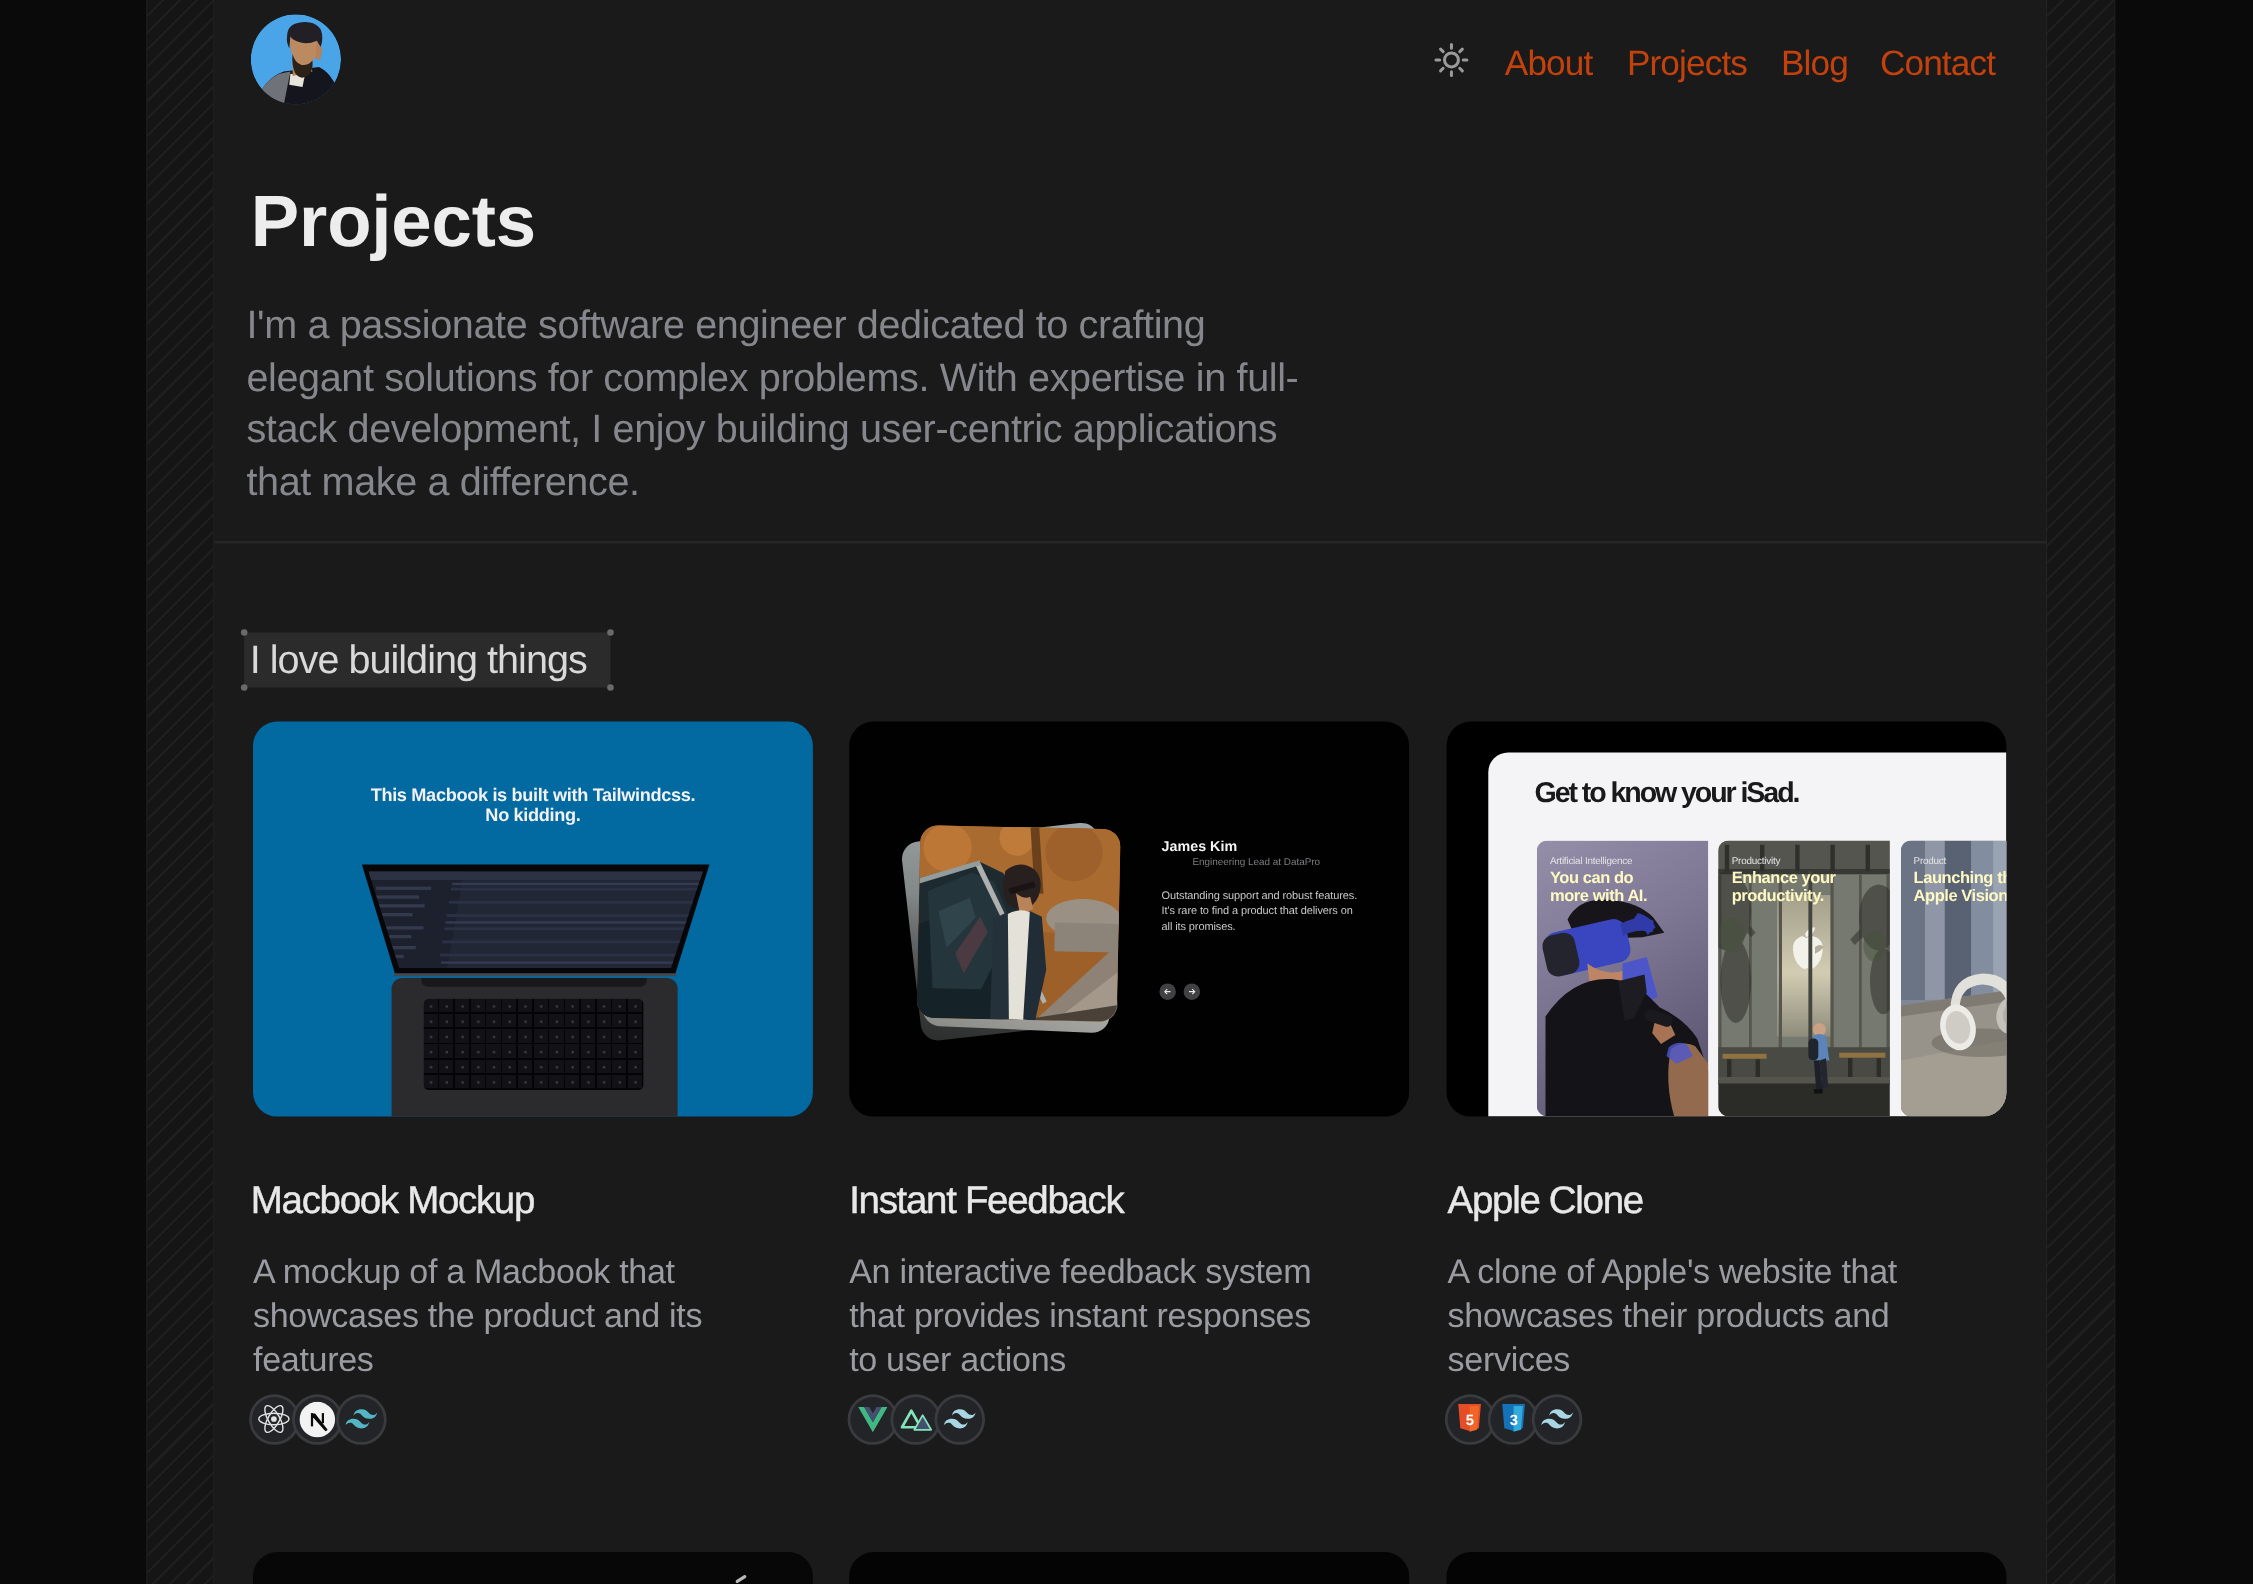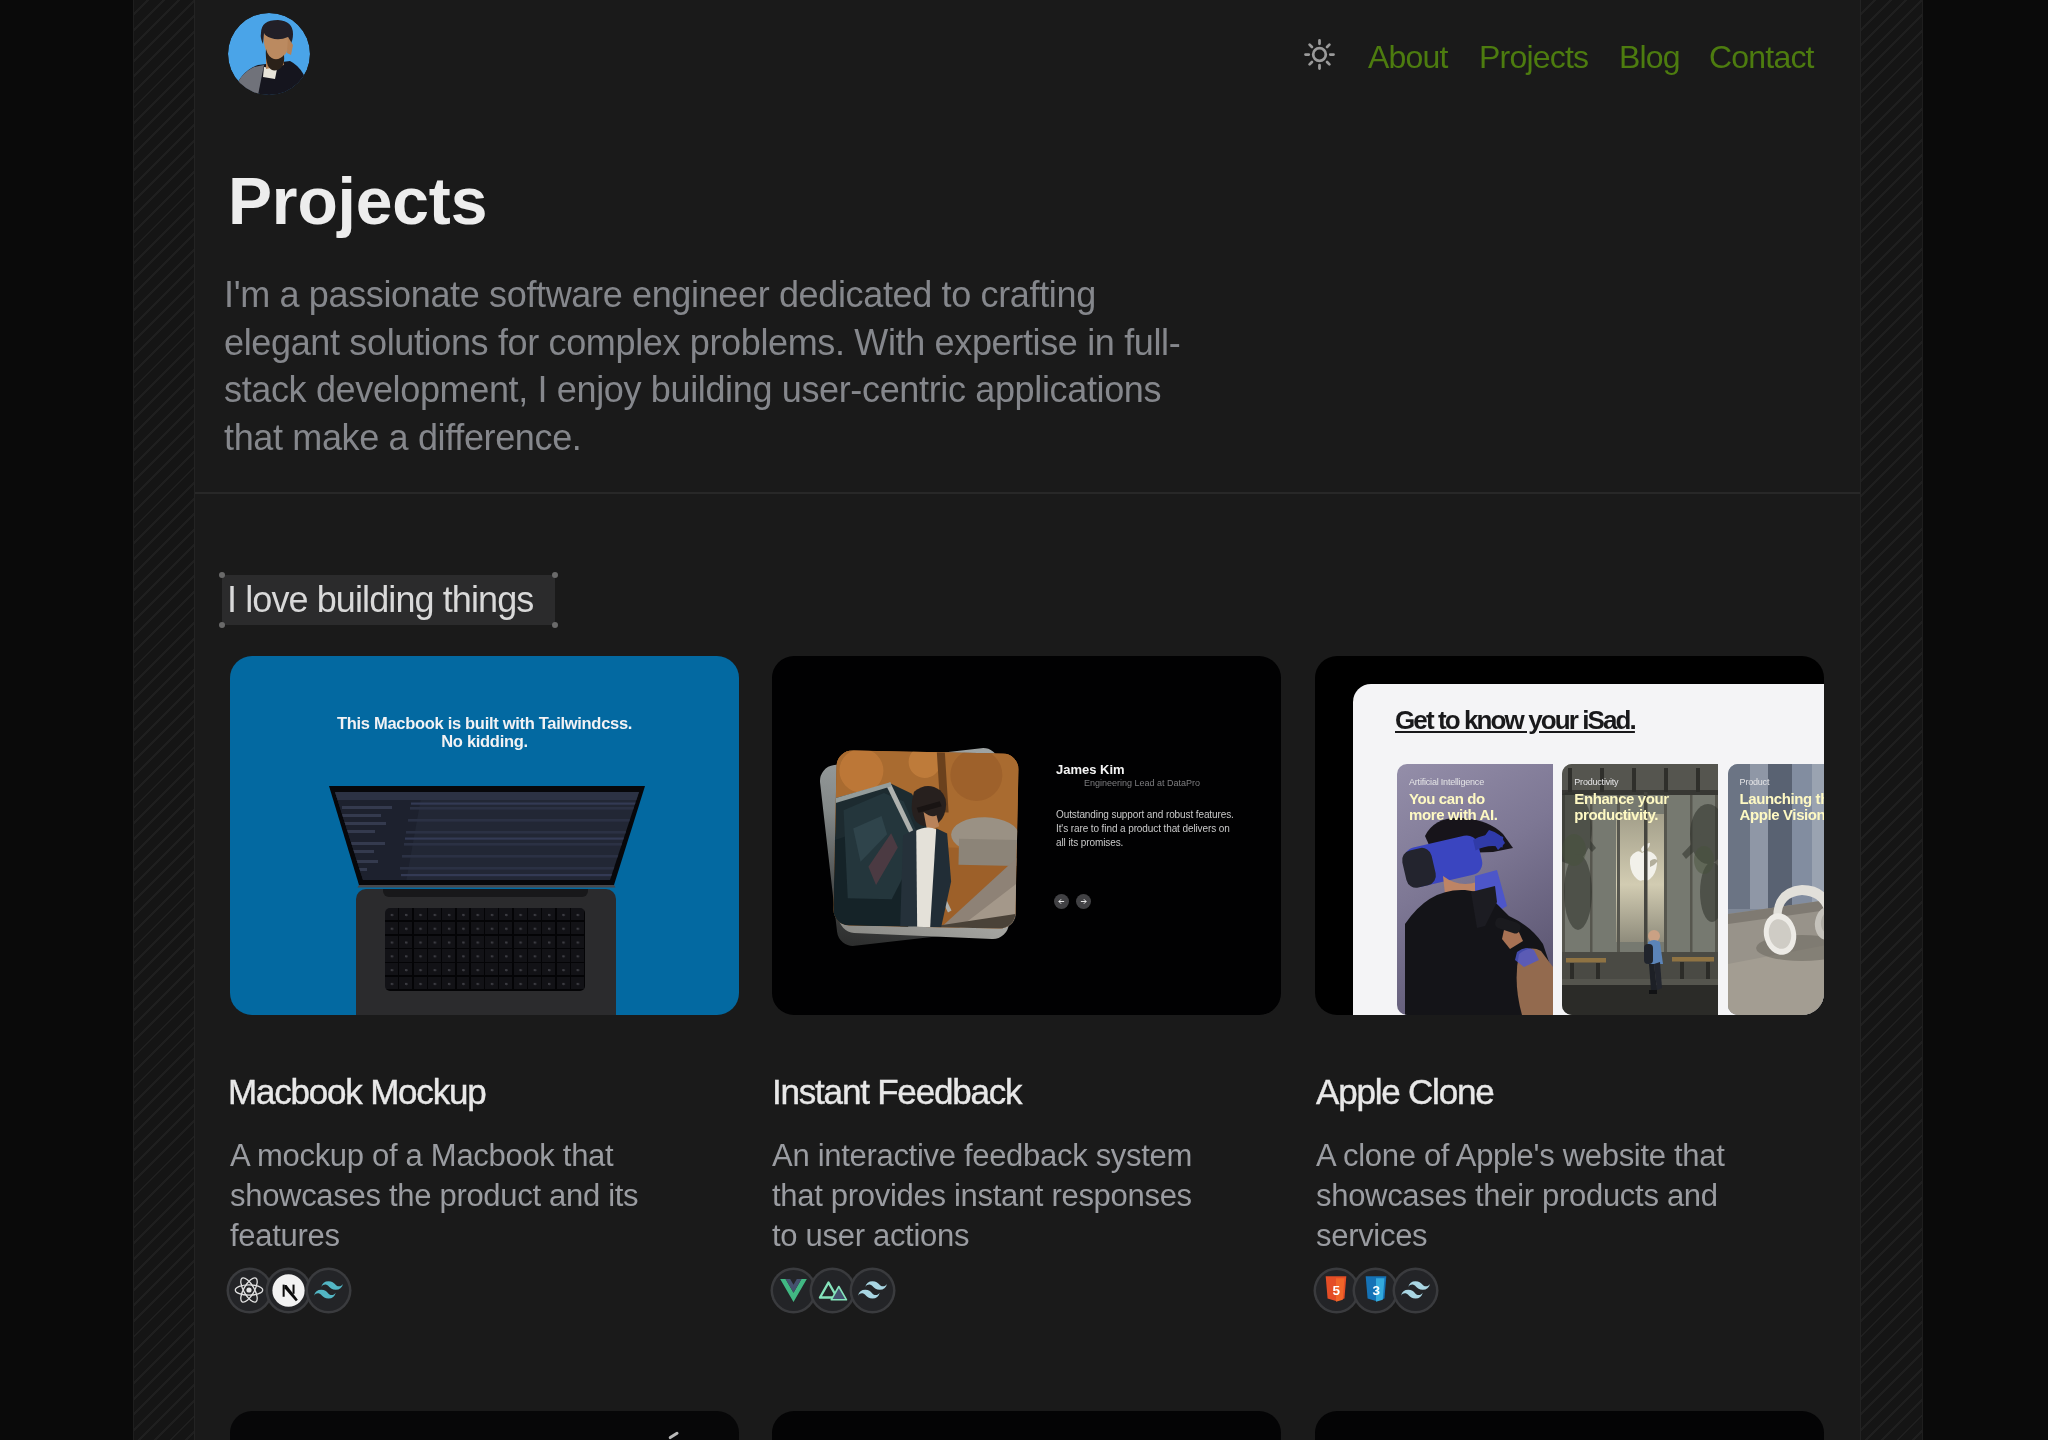--- a/index.html
+++ b/index.html
@@ -9,21 +9,21 @@
   .abs { position:absolute; }
   .content { left:195px; top:0; width:1665px; height:1440px; background:#1a1a1a; }
   .hatch { top:0; height:1440px; background-color:#151515;
     background-image:repeating-linear-gradient(135deg, transparent 0 9px, #1f1f1f 9px 11px); }
   .hatch.l { left:133px; width:62px; border-left:1px solid #1e1e1e; border-right:1px solid #232323; }
   .hatch.r { left:1860px; width:63px; border-left:1px solid #232323; border-right:1px solid #1e1e1e; }
 
   
   .avatar { left:228px; top:13px; width:82px; height:82px; border-radius:50%; overflow:hidden; }
   .sun { left:1303px; top:38px; width:33px; height:33px; }
-  .nav { top:39px; height:37px; display:flex; color:#4d7c0f; font-size:32px; letter-spacing:-0.8px; align-items:center;padding-left:11px; }
+  .nav { top:39px; height:37px; display:flex; color:#c2410c; font-size:32px; letter-spacing:-0.8px; align-items:center;padding-left:11px; }
   .nav span { position:absolute; top:0; line-height:37px; }
 
   
   .macHead { position:absolute; left:0; top:58px; width:509px; text-align:center;
     font-size:16.5px; line-height:18px; font-weight:bold; color:#f2f2f4; letter-spacing:-0.3px; }
   .screen { position:absolute; left:0; top:0; width:509px; height:359px; }
   .deck { position:absolute; left:126px; top:233px; width:260px; height:140px; background:#2b2b2d;
     border-radius:10px 10px 0 0; }
   .notch { position:absolute; left:27px; top:0; width:205px; height:8px; background:#18181a; border-radius:0 0 6px 6px; }
   .kbd { position:absolute; left:29px; top:19px; width:200px; height:83px; background:#121216; border-radius:5px;
@@ -42,21 +42,21 @@
     overflow:hidden; transform:rotate(1.2deg); background:#8a5a2e; }
   .fb-name { position:absolute; left:284px; top:107px; font-size:13px; line-height:13px; font-weight:bold; color:#f4f4f4; letter-spacing:0; white-space:nowrap; }
   .fb-sub  { position:absolute; left:284px; top:123px; font-size:9px; line-height:9px; color:#7e7e80; white-space:nowrap;padding-left:28px; }
   .fb-quote{ position:absolute; left:284px; top:152px; font-size:10px; line-height:14px; letter-spacing:-0.1px; color:#c9c9c9; white-space:nowrap; }
   .fb-btn { position:absolute; top:238px; width:15px; height:15px; border-radius:50%; background:#414144;
     display:flex; align-items:center; justify-content:center; }
 
   
   .applePanel { position:absolute; left:38px; top:28px; width:471px; height:331px; background:#f4f4f6;
     border-radius:18px 0 0 0; }
-  .appleHead { position:absolute; left:80px; top:49px; font-size:26px; font-weight:bold; color:#19191b; letter-spacing:-1.9px;text-decoration:underline; }
+  .appleHead { position:absolute; left:80px; top:49px; font-size:26px; font-weight:bold; color:#19191b; letter-spacing:-1.9px; }
   .acol { position:absolute; top:108px; width:183px; height:251px; border-radius:10px; overflow:hidden; }
   .acol .lab { position:absolute; left:12px; top:13px; font-size:9px; color:#e4e4e6; letter-spacing:-0.2px; white-space:nowrap; }
   .acol .cap { position:absolute; left:12px; top:27px; font-size:15px; line-height:15.6px; font-weight:bold; color:#fef9c3; letter-spacing:-0.4px; white-space:nowrap; }
 
   
   h1.big { left:228px; top:163px; font-size:66px; font-weight:bold; letter-spacing:-0.15px; color:#ededed; line-height:76px; }
   .lede { left:224px; top:271px; font-size:36px; line-height:47.6px; letter-spacing:-0.35px; color:#85878c; }
 
   .divider { left:195px; top:492px; width:1665px; height:2px; background:#282828; }
 

